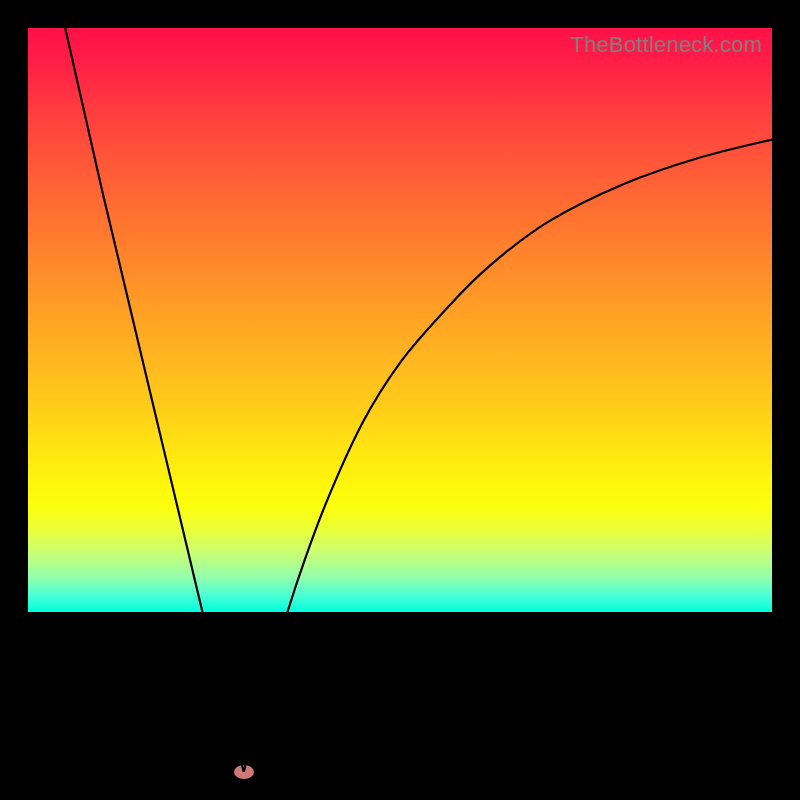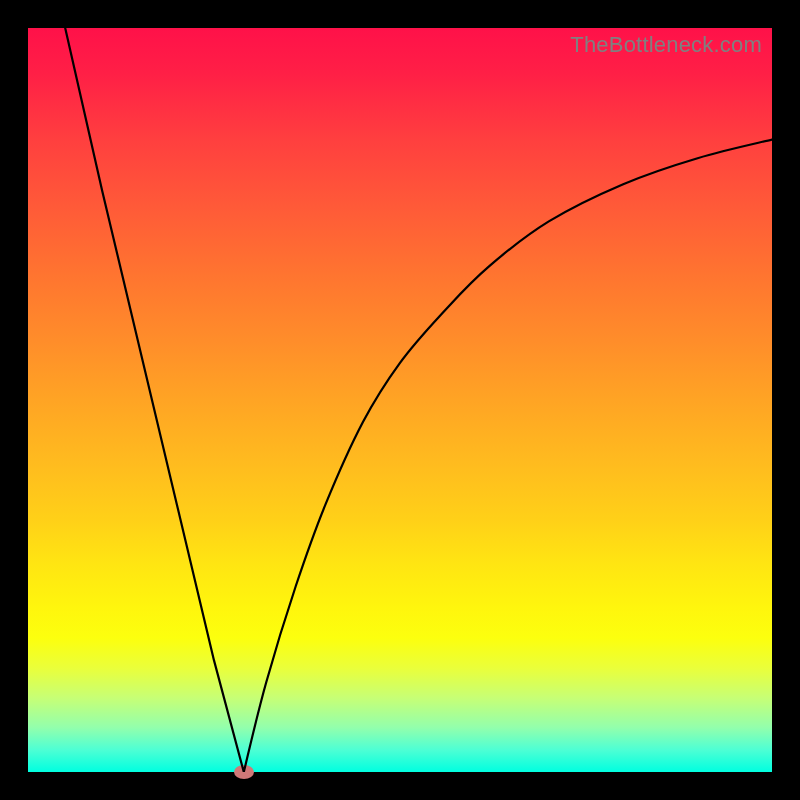--- a/index.html
+++ b/index.html
@@ -15,21 +15,21 @@
     position: relative;
     width: 800px;
     height: 800px;
     background: #000;
   }
   .plot-area {
     position: absolute;
     left: 28px;
     top: 28px;
     width: 744px;
-    height: 744px;
+    height: 584px;
     background: linear-gradient(to bottom,
       #ff1149 0%,
       #ff1f46 6%,
       #ff3f3f 15%,
       #ff5a38 24%,
       #ff7430 33%,
       #ff8d2a 42%,
       #ffa424 50%,
       #ffba1f 58%,
       #ffd018 66%,

